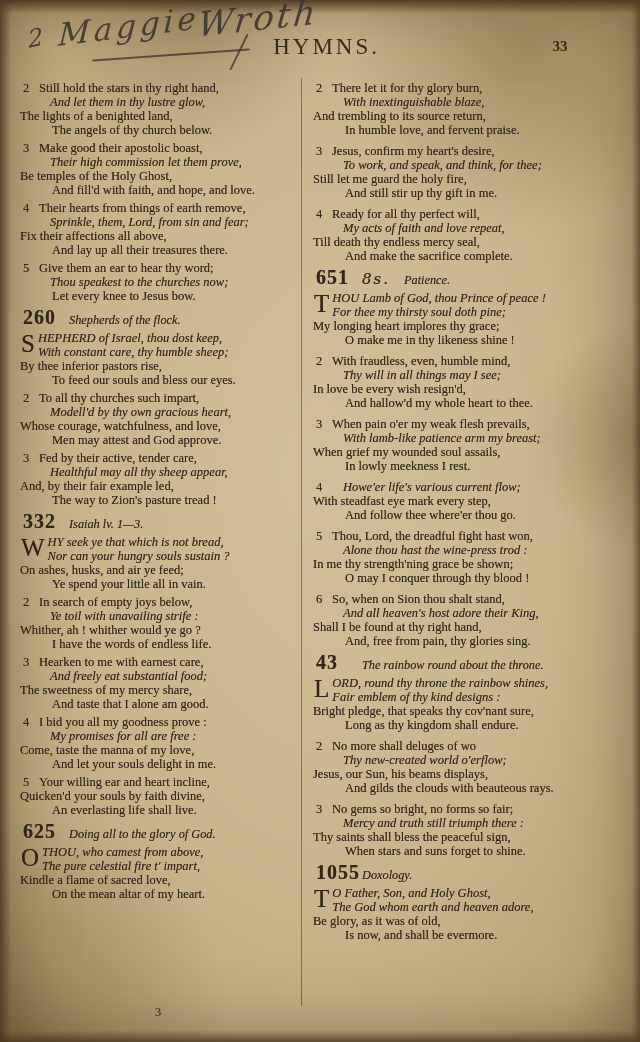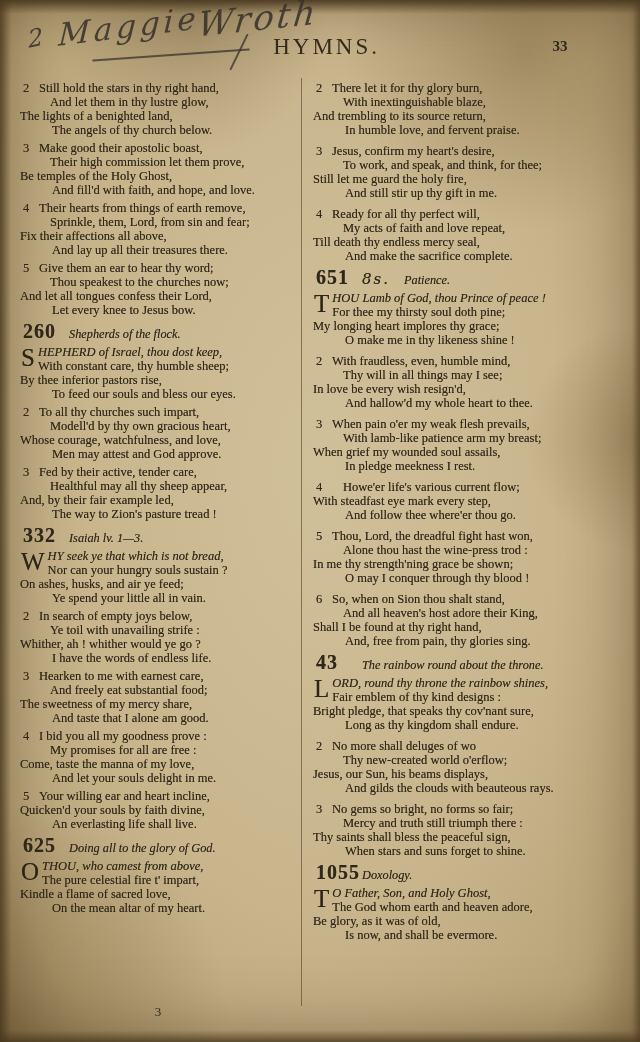--- a/index.html
+++ b/index.html
@@ -36,21 +36,21 @@
   .col{position:absolute;top:81px;font-size:12.5px;line-height:14px;
     text-shadow:0 0 .4px rgba(47,39,25,.55);}
   .col-left{left:18px;width:278px;}
   .col-right{left:311px;width:284px;}
   .col-right .verse{margin-bottom:7px;}
 
   .verse{position:relative;margin-bottom:4px;overflow:hidden;}
   .verse-number{position:absolute;left:5px;top:0;}
   .line{white-space:nowrap;}
   .l0{padding-left:21px;}
-  .l1{padding-left:32px;}
+  .l1{padding-left:32px;font-style:italic;}
   .l2{padding-left:2px;}
   .l3{padding-left:34px;}
   .dropcap{float:left;font-size:25px;line-height:26px;padding:0 3px 0 3px;color:#2c2417;}
   .has-cap .l0.c0{padding-left:0;font-style:italic;}
   .has-cap .l1.c1{padding-left:9px;}
 
   .hymn-header{display:flex;align-items:baseline;margin:7px 0 4px;}
   .hymn-number{font-weight:bold;font-size:20px;padding-left:5px;min-width:46px;letter-spacing:1px;}
   .hymn-center{flex:1;font-style:italic;font-size:12.3px;padding-right:18px;}
   .hymn-meter{font-family:"DejaVu Serif",serif;font-style:italic;font-size:15px;margin-right:14px;letter-spacing:2px;}
@@ -96,21 +96,20 @@
         <span class="verse-number">4</span>
         <div class="line l0">Their hearts from things of earth remove,</div>
         <div class="line l1">Sprinkle, them, Lord, from sin and fear;</div>
         <div class="line l2">Fix their affections all above,</div>
         <div class="line l3">And lay up all their treasures there.</div>
       </div>
       <div class="verse">
         <span class="verse-number">5</span>
         <div class="line l0">Give them an ear to hear thy word;</div>
         <div class="line l1">Thou speakest to the churches now;</div>
-        <div class="line l2">And let all tongues confess their Lord,</div>
         <div class="line l3">Let every knee to Jesus bow.</div>
       </div>
       <div class="hymn-header">
         <span class="hymn-number">260</span>
         <span class="hymn-center"><span class="hymn-title">Shepherds of the flock.</span></span>
       </div>
       <div class="verse has-cap">
         <span class="dropcap">S</span>
         <div class="line l0 c0">HEPHERD of Israel, thou dost keep,</div>
         <div class="line l1 c1">With constant care, thy humble sheep;</div>
@@ -219,21 +218,21 @@
         <div class="line l0">With fraudless, even, humble mind,</div>
         <div class="line l1">Thy will in all things may I see;</div>
         <div class="line l2">In love be every wish resign'd,</div>
         <div class="line l3">And hallow'd my whole heart to thee.</div>
       </div>
       <div class="verse">
         <span class="verse-number">3</span>
         <div class="line l0">When pain o'er my weak flesh prevails,</div>
         <div class="line l1">With lamb-like patience arm my breast;</div>
         <div class="line l2">When grief my wounded soul assails,</div>
-        <div class="line l3">In pledge meekness I rest.</div>
+        <div class="line l3">In lowly meekness I rest.</div>
       </div>
       <div class="verse">
         <span class="verse-number">4</span>
         <div class="line l1">Howe'er life's various current flow;</div>
         <div class="line l2">With steadfast eye mark every step,</div>
         <div class="line l3">And follow thee where'er thou go.</div>
       </div>
       <div class="verse">
         <span class="verse-number">5</span>
         <div class="line l0">Thou, Lord, the dreadful fight hast won,</div>

